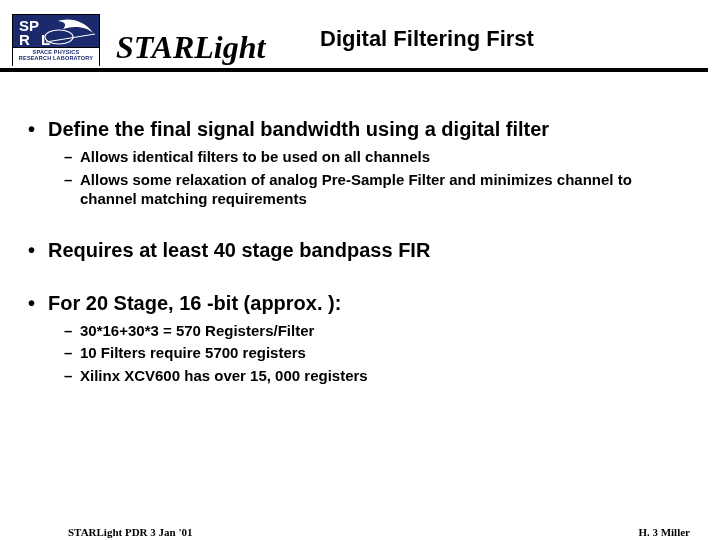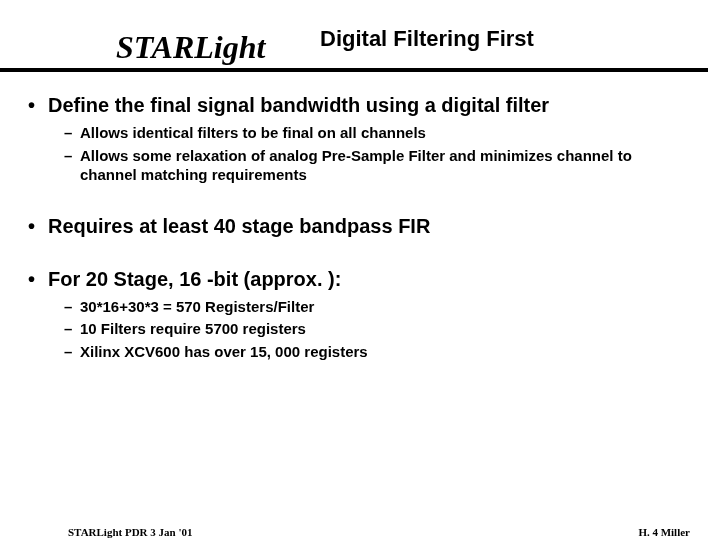--- a/index.html
+++ b/index.html
@@ -57,20 +57,21 @@
   .title {
     position: absolute;
     left: 320px;
     top: 26px;
     font-size: 22px;
     font-weight: bold;
     color: #000;
   }
   .content {
     padding: 22px 28px 0 28px;
+    margin-top: 24px;
   }
   ul.level1 {
     list-style: none;
   }
   ul.level1 > li {
     font-size: 20px;
     font-weight: bold;
     margin-bottom: 30px;
     position: relative;
     padding-left: 20px;
@@ -110,43 +111,59 @@
     font-weight: bold;
     font-size: 11px;
   }
   .footer-left { position: absolute; left: 68px; }
   .footer-right { position: absolute; right: 30px; }
 </style>
 </head>
 <body>
 
 <div class="header">
+  <div class="logo">
+    <div class="logo-top">
+      <svg width="86" height="32" viewBox="0 0 86 32">
+        <text x="6" y="16" fill="#fff" font-family="Arial" font-weight="bold" font-size="15">SP</text>
+        <text x="6" y="30" fill="#fff" font-family="Arial" font-weight="bold" font-size="15">R</text>
+        <path d="M 44 6 C 58 2, 72 6, 80 18 C 74 12, 62 10, 50 14 C 56 8, 48 6, 44 6 Z" fill="#fff"></path>
+        <ellipse cx="46" cy="22" rx="14" ry="7" fill="none" stroke="#fff" stroke-width="1.2"></ellipse>
+        <path d="M 33 27 L 82 19" stroke="#fff" stroke-width="1"></path>
+        <text x="28" y="30" fill="#fff" font-family="Arial" font-weight="bold" font-size="15">L</text>
+      </svg>
+    </div>
+    <div class="logo-bottom">
+      <div>SPACE PHYSICS</div>
+      <div>RESEARCH LABORATORY</div>
+    </div>
+  </div>
   <div class="brand">STARLight</div>
   <div class="title">Digital Filtering First</div>
 </div>
 
 <div class="content">
   <ul class="level1">
     <li>
       <span>Define the final signal bandwidth using a digital filter</span>
       <ul class="level2">
-        <li>Allows identical filters to be final on all channels</li>
+        <li>Allows identical filters to be used on all channels</li>
         <li>Allows some relaxation of analog Pre-Sample Filter and minimizes channel to channel matching requirements</li>
       </ul>
     </li>
     <li>
       <span>Requires at least 40 stage bandpass FIR</span>
     </li>
     <li>
       <span>For 20 Stage, 16 -bit (approx. ):</span>
       <ul class="level2">
         <li>30*16+30*3 = 570 Registers/Filter</li>
         <li>10 Filters require 5700 registers</li>
         <li>Xilinx XCV600 has over 15, 000 registers</li>
       </ul>
     </li>
   </ul>
 </div>
 
 <div class="footer">
   <span class="footer-left">STARLight PDR 3 Jan '01</span>
-  <span class="footer-right">H. 4 Miller</span>
+  <span class="footer-right">H. 3 Miller</span>
 </div>
 
 </body></html>

